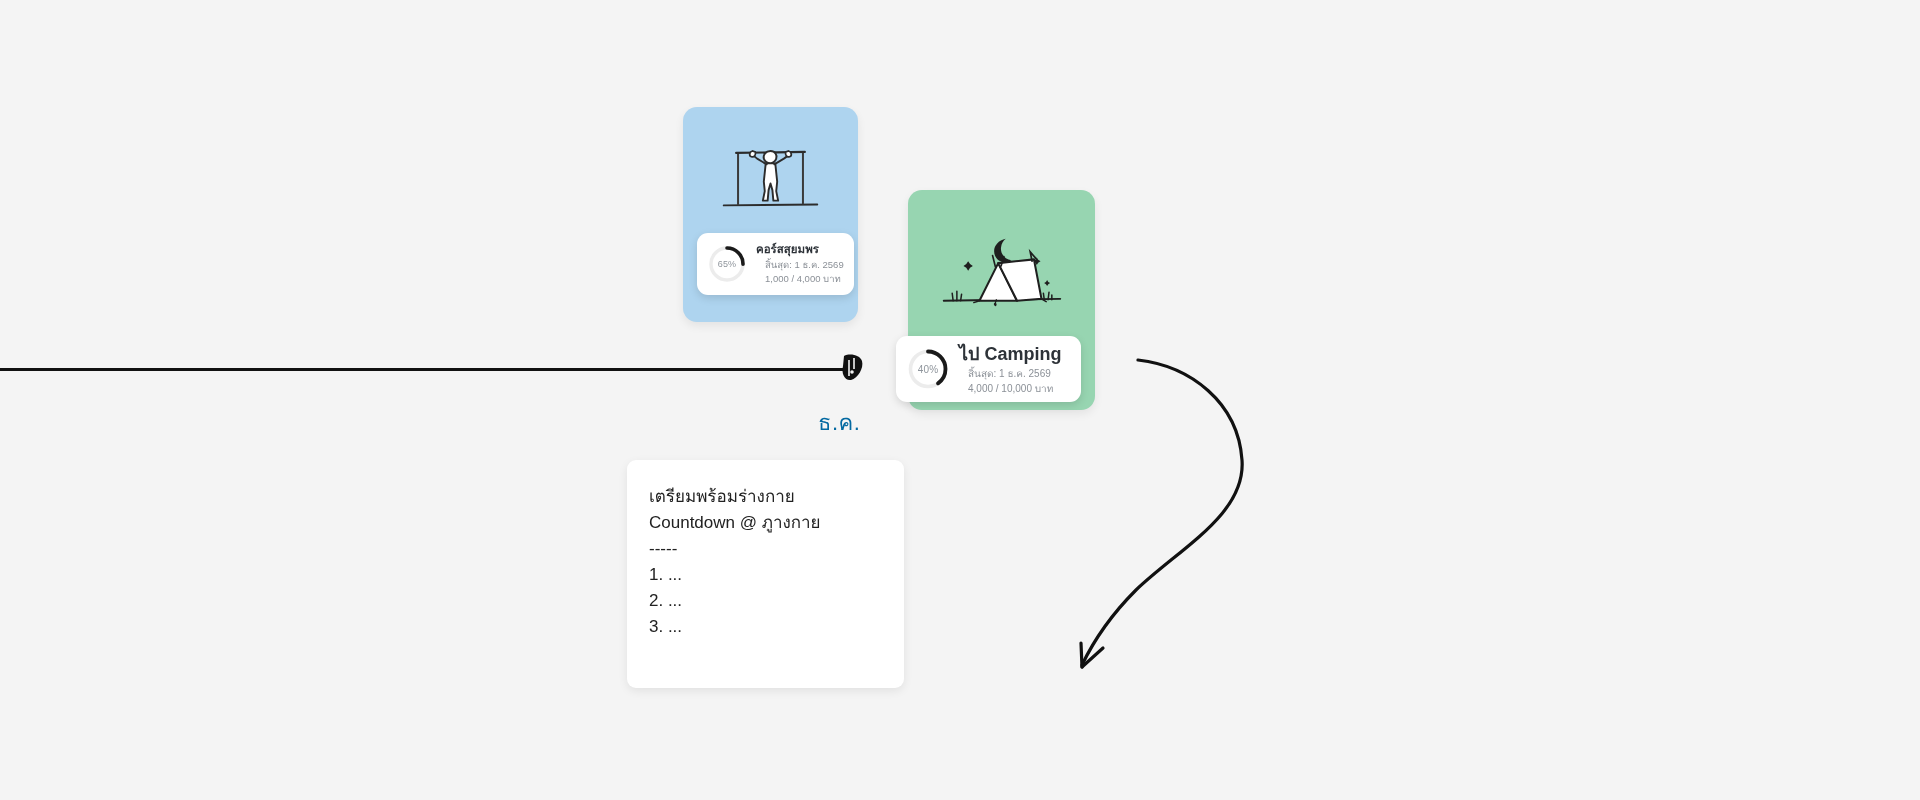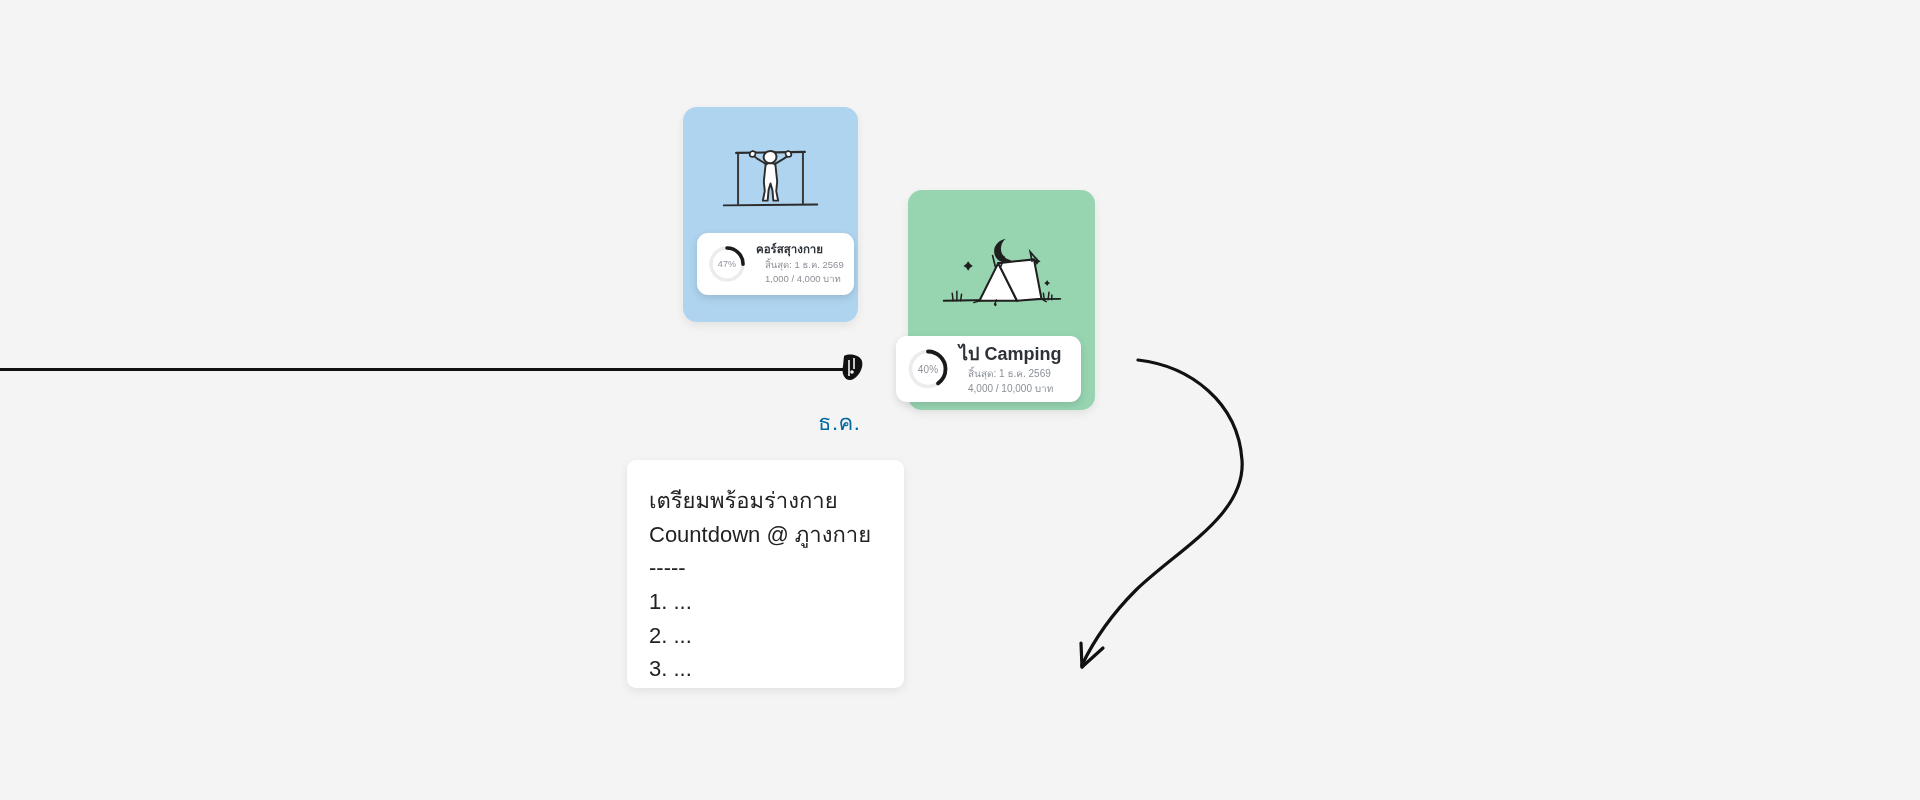--- a/index.html
+++ b/index.html
@@ -156,21 +156,21 @@
     top: 460px;
     width: 277px;
     height: 228px;
     background: #ffffff;
     border-radius: 9px;
     box-shadow: 0 3px 10px rgba(0,0,0,0.08);
     padding: 24px 22px;
     box-sizing: border-box;
   }
   .note-line {
-    font-size: 22px;
+    font-size: 17px;
     color: #222222;
     line-height: 1.53;
     white-space: nowrap;
   }
 
   
   .arrow-svg {
     position: absolute;
     left: 1060px;
     top: 340px;
@@ -222,24 +222,24 @@
         <path d="M74 22 C77 23, 78 27, 75 28 C72 29, 70 26, 71 23 Z" fill="#ffffff" stroke="#2c2c2c" stroke-width="1.8"></path>
       </svg>
     </div>
 
     <div class="info-plate plate-blue">
       <div class="ring-wrap">
         <svg viewBox="0 0 40 40" width="40" height="40">
           <circle cx="20" cy="20" r="16" fill="none" stroke="#ececec" stroke-width="3.4"></circle>
           <circle cx="20" cy="20" r="16" fill="none" stroke="#1a1a1a" stroke-width="3.6" stroke-linecap="round" stroke-dasharray="25.1 100.5" transform="rotate(-90 20 20)"></circle>
         </svg>
-        <div class="ring-pct">47%</div>
+        <div class="ring-pct">65%</div>
       </div>
       <div class="plate-text">
-        <div class="plate-title">คอร์สสุางกาย</div>
+        <div class="plate-title">คอร์สสุยมพร</div>
         <div class="plate-sub">สิ้นสุด: 1 ธ.ค. 2569</div>
         <div class="plate-sub">1,000 / 4,000 บาท</div>
       </div>
     </div>
   </div>
 
   <div class="goal-card goal-card-green">
 
     <div class="card-art">
       <svg viewBox="0 0 140 100" width="132" height="94">

